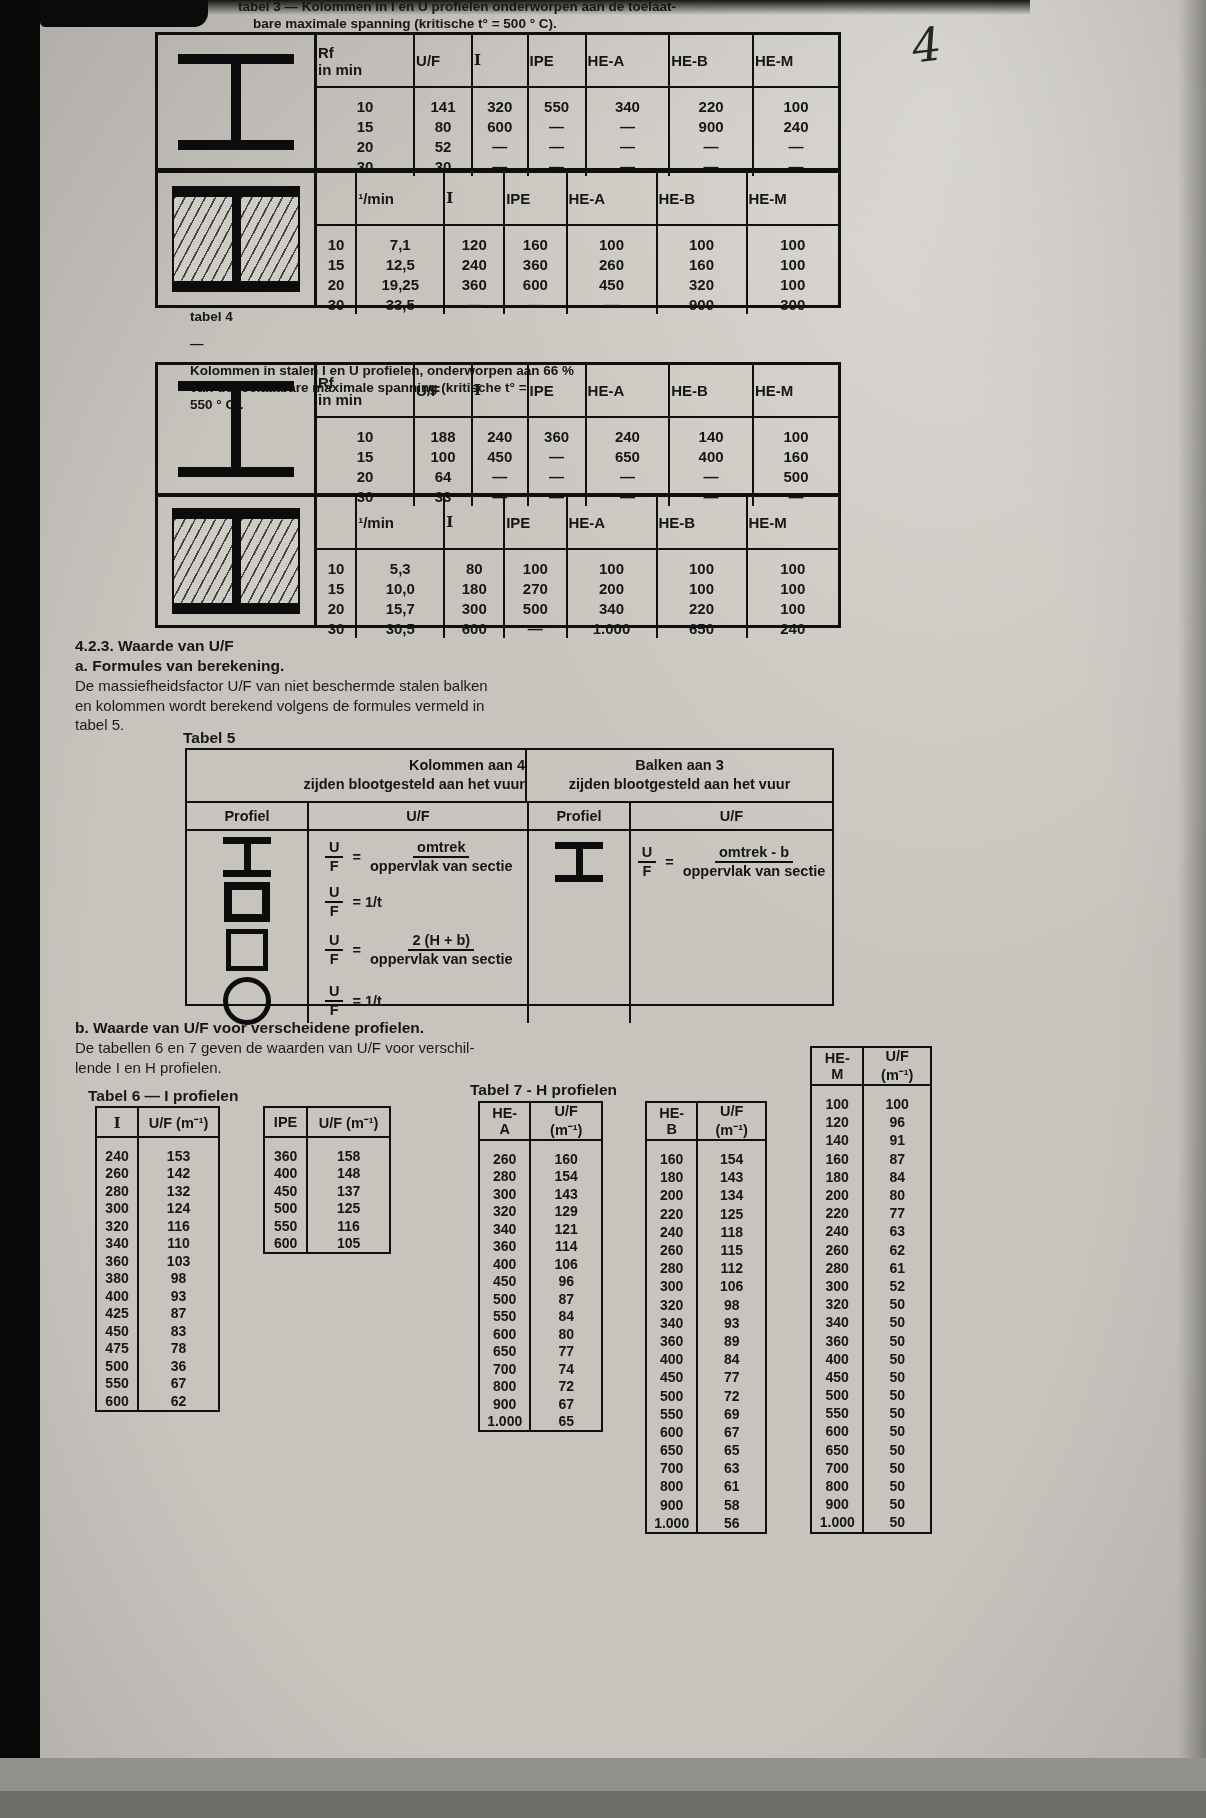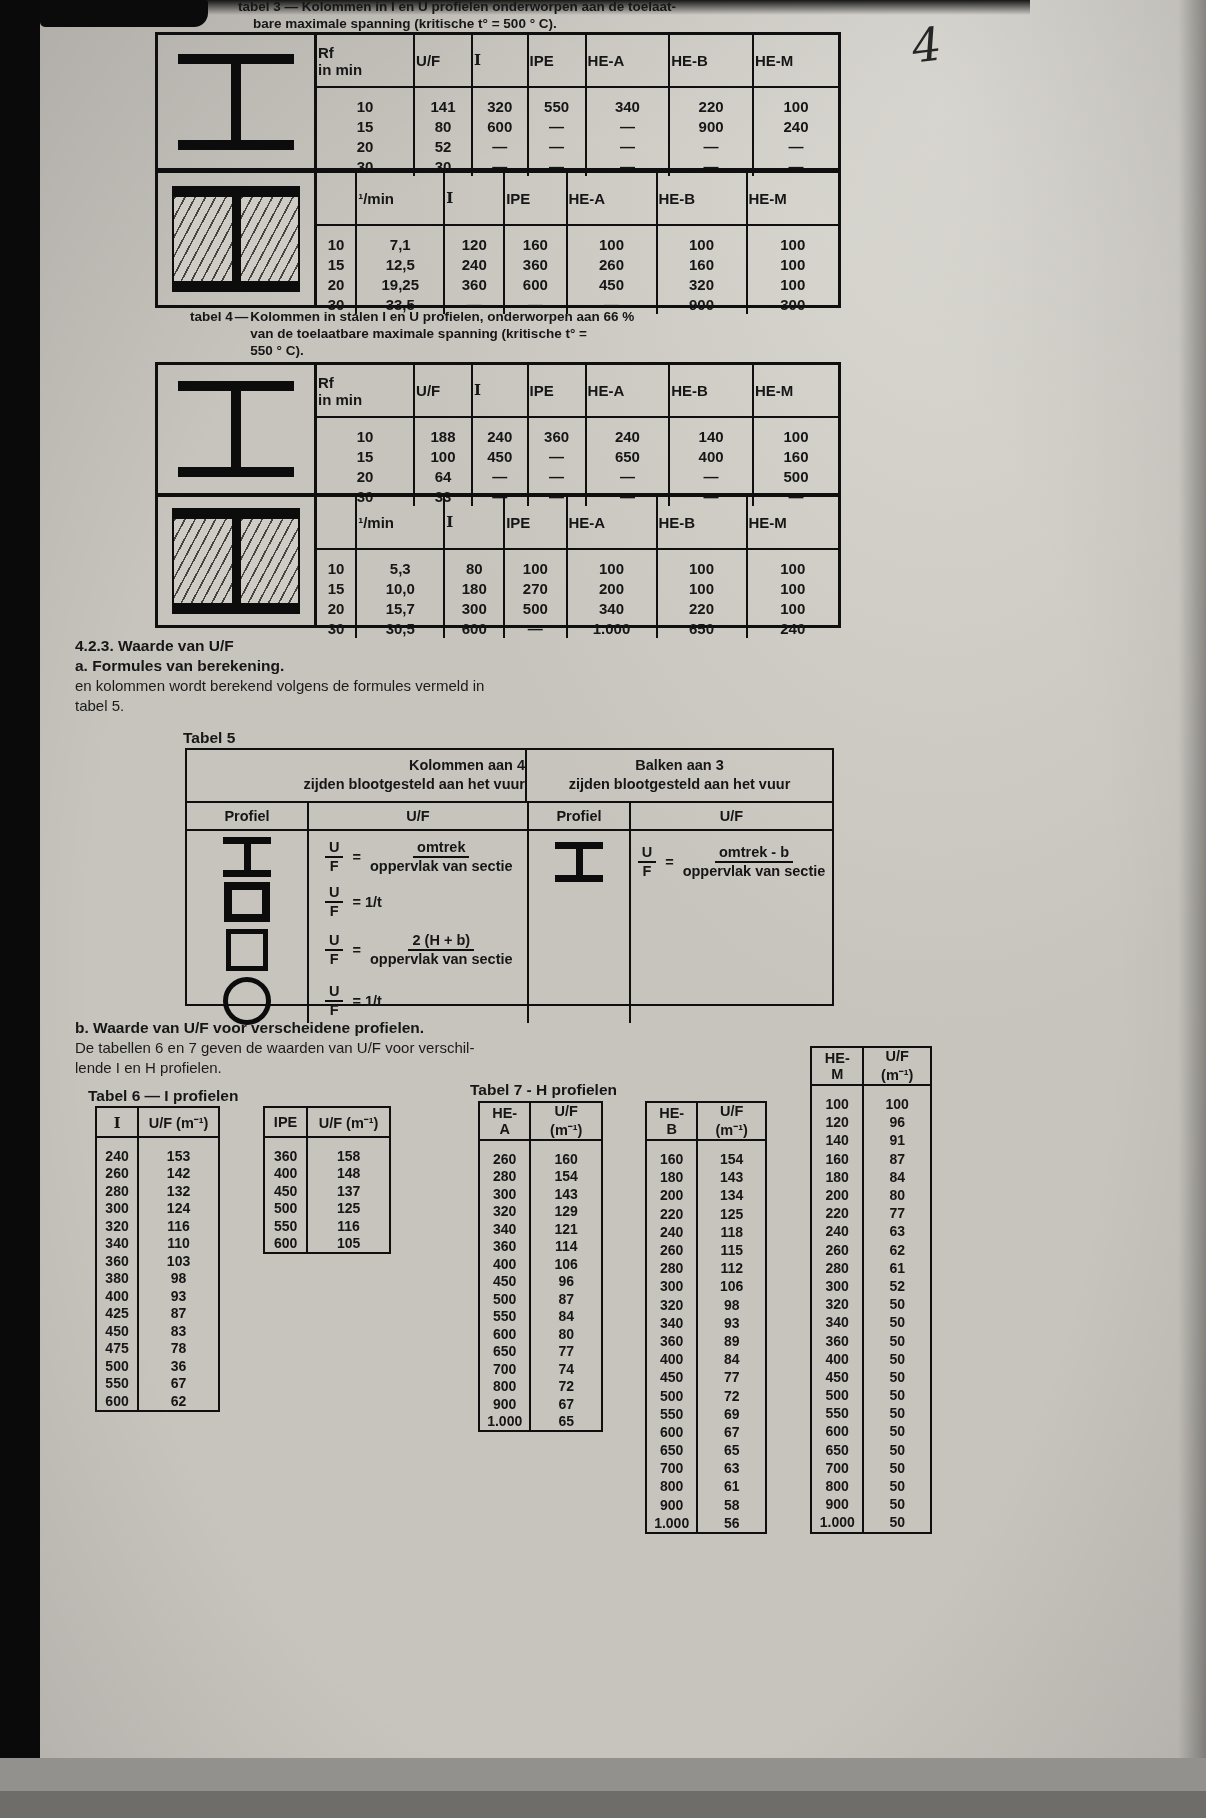--- a/index.html
+++ b/index.html
@@ -21,21 +21,21 @@
   #top-band{position:absolute;left:40px;top:0;width:990px;height:15px;
     background:linear-gradient(to bottom, rgba(8,8,8,.92), rgba(8,8,8,0));}
   #top-blob{position:absolute;left:40px;top:0;width:168px;height:27px;background:#0b0b0b;border-radius:0 3px 14px 5px;}
   #right-shade{position:absolute;right:0;top:0;width:28px;height:1758px;
     background:linear-gradient(to right, rgba(0,0,0,0), rgba(0,0,0,.30));}
   #desk{position:absolute;left:0;top:1758px;width:1206px;height:60px;
     background:linear-gradient(to bottom,#93918d 0 55%, #6e6d69 55% 100%);}
 
   .txt{position:absolute;font-weight:700;}
   .cap{font-size:13.5px;line-height:17px;font-weight:700;}
-  .caption-flex{display:flex;gap:2px;}
+  .caption-flex{display:flex;gap:10px;flex-direction:column;}
   .cap-label{white-space:nowrap;}
 
   
   #page-num{position:absolute;left:912px;top:18px;font-family:"DejaVu Serif",serif;
     font-style:italic;font-size:46px;font-weight:400;color:#262626;transform:rotate(-7deg);}
 
   
   .bigtable{position:absolute;display:flex;border:3px solid #0f0f0f;}
   .icon-cell{width:156px;border-right:3px solid #0f0f0f;display:flex;align-items:center;justify-content:center;}
   .bigtable table{flex:1;border-collapse:collapse;table-layout:fixed;}
@@ -371,20 +371,21 @@
           <td>650</td>
           <td>240</td>
         </tr>
       </tbody>
     </table>
 </div>
 
 <div class="txt" style="left:75px;top:636px;width:560px;">
   <div class="sec-h">4.2.3. Waarde van U/F</div>
   <div class="sec-h">a. Formules van berekening.</div>
+  <div class="sec-p">De massiefheidsfactor U/F van niet beschermde stalen balken</div>
   <div class="sec-p">en kolommen wordt berekend volgens de formules vermeld in</div>
   <div class="sec-p">tabel 5.</div>
 </div>
 
 <div class="txt sec-h" style="left:183px;top:728px;">Tabel 5</div>
 
 <div id="t5" style="left:185px;top:748px;width:645px;height:254px;">
   <div class="t5-hdr1">
     <div class="lh">
       <span>Kolommen aan 4</span><br>

